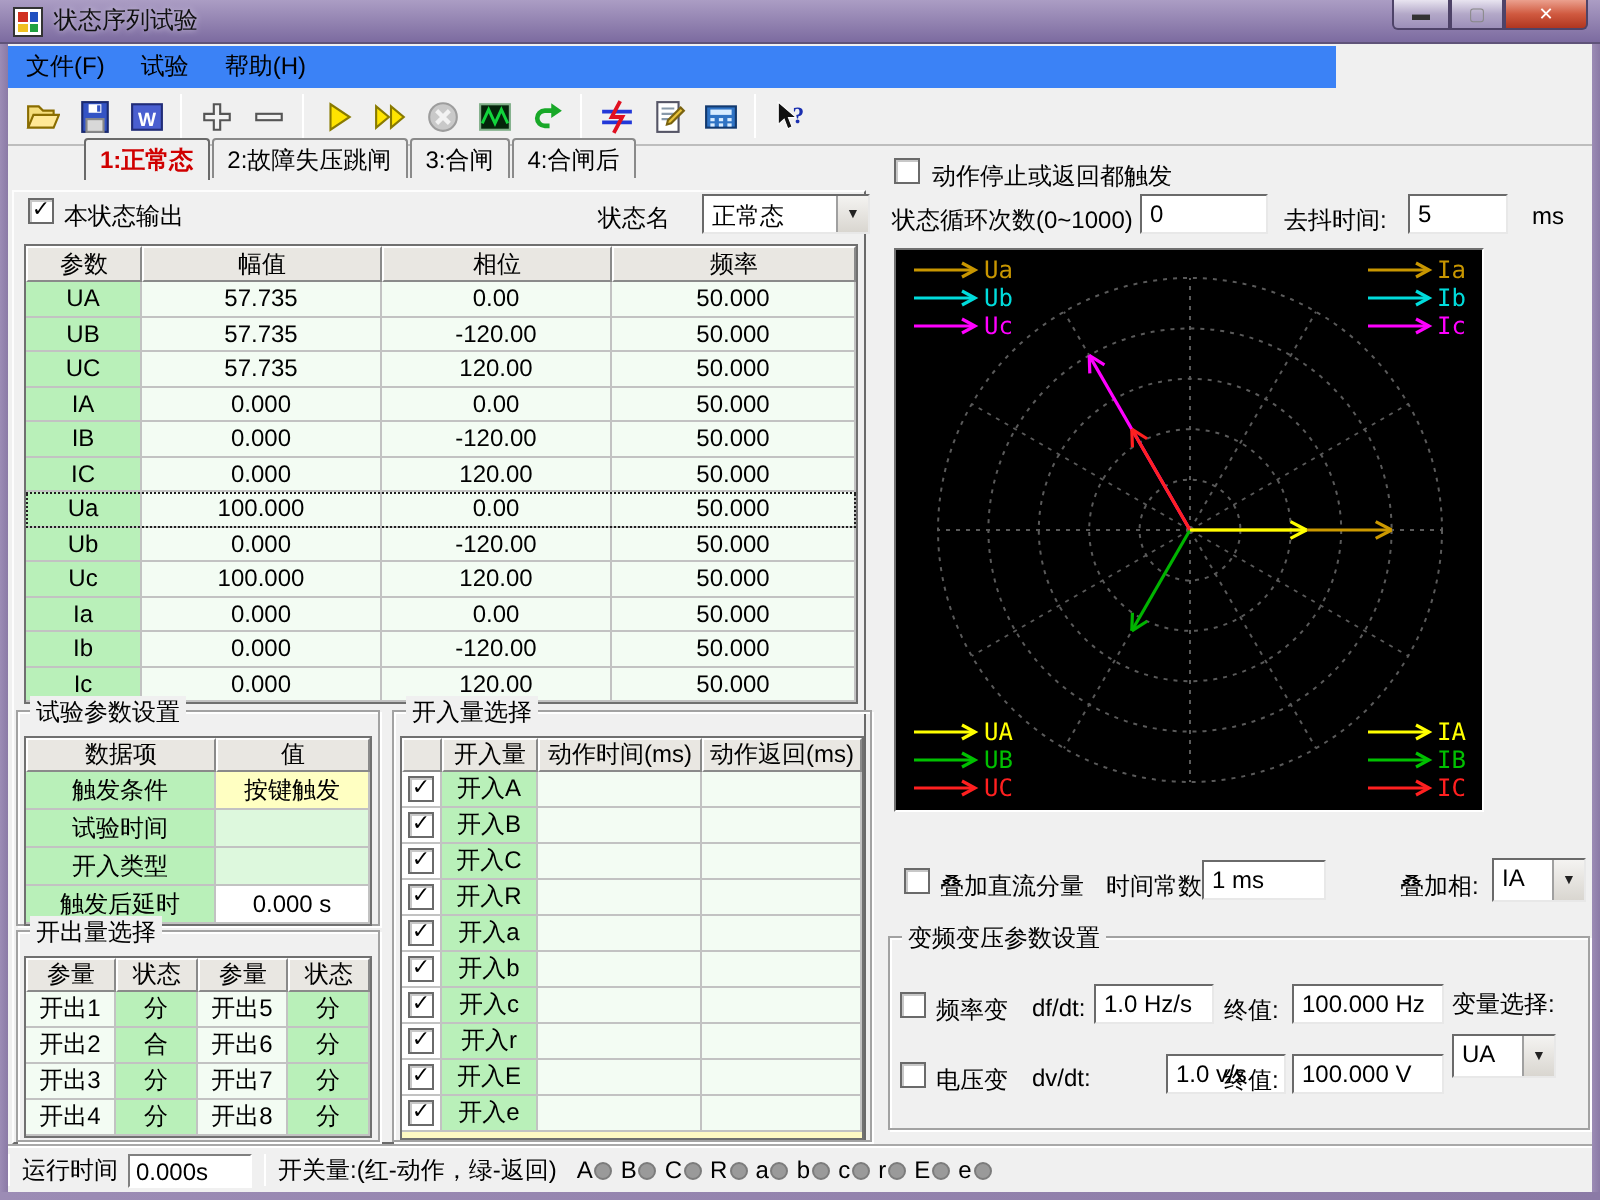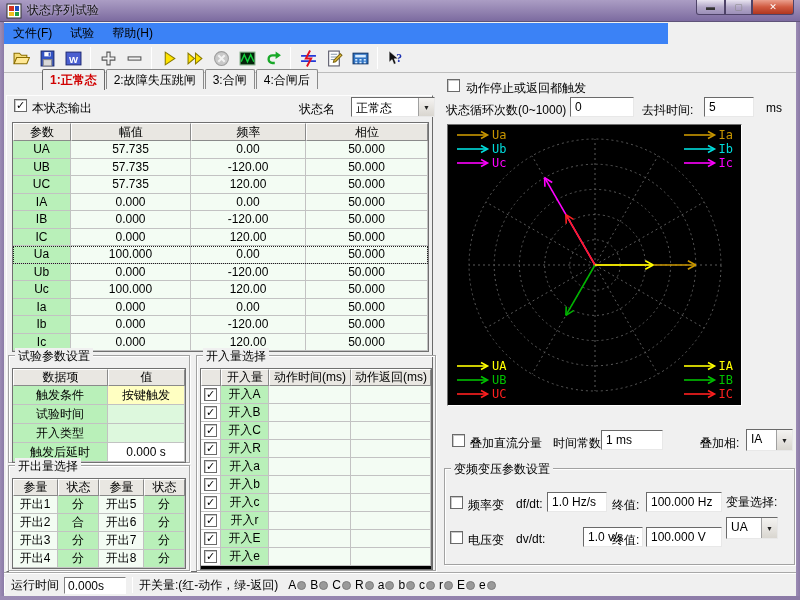--- a/index.html
+++ b/index.html
@@ -43,21 +43,21 @@
   .lbl{white-space:nowrap;}
   .inputbox{background:#fff;border:1px solid;border-color:#6a6a6a #e8e8e8 #e8e8e8 #6a6a6a;
     padding:2px 0 0 4px;overflow:hidden;white-space:nowrap;}
   .combo{background:#fff;border:1px solid;border-color:#6a6a6a #e8e8e8 #e8e8e8 #6a6a6a;display:flex;}
   .combo .cval{flex:1;padding:2px 0 0 4px;white-space:nowrap;overflow:hidden;}
   .combo .cbtn{width:16px;background:linear-gradient(#f4f3f1,#d9d6d0);border-left:1px solid #a0a0a0;
     display:flex;align-items:center;justify-content:center;font-size:7px;color:#222;}
   .groupbox{position:absolute;border:1px solid #a2a2a2;box-shadow:1px 1px 0 #fff,inset 1px 1px 0 #fff;}
   .gtitle{position:absolute;top:-8px;left:6px;background:#f0f0f0;padding:0 3px;white-space:nowrap;}
   
-  .dtable{position:absolute;border:1px solid #707070;background:#000000;}
+  .dtable{position:absolute;border:1px solid #707070;background:#fef9c3;}
   .trow{display:grid;}
   .tc{border-right:1px solid #c2c2c2;border-bottom:1px solid #c2c2c2;display:flex;align-items:center;justify-content:center;
     overflow:hidden;white-space:nowrap;}
   .hc{background:#e9e7e2;border:1px solid;border-color:#fff #8a8a8a #8a8a8a #fff;}
   .g{background:#b9f0b9;}
   .v{background:#f3fcf3;}
   .pg{background:#ddf8dd;}
   .y{background:#ffffc2;}
   .w{background:#ffffff;}
   .trow.sel{outline:1px dotted #202020;outline-offset:-1px;}
@@ -218,22 +218,22 @@
   <span class="lbl abs" style="left:299px;top:101px;">状态名</span>
   <div class="combo abs" style="left:351px;top:97px;width:84px;height:20px;">
     <span class="cval">正常态</span>
     <span class="cbtn">▼</span>
   </div>
 
   <div class="dtable" id="param-table" style="left:12px;top:122px;width:417px;">
       <div class="trow" style="grid-template-columns: 58px 120px 115px 122px; height: 18px;">
         <div class="tc hc">参数</div>
         <div class="tc hc">幅值</div>
+        <div class="tc hc">相位</div>
         <div class="tc hc">频率</div>
-        <div class="tc hc">相位</div>
       </div>
       <div class="trow" style="grid-template-columns: 58px 120px 115px 122px; height: 17.5px;">
         <div class="tc g">UA</div>
         <div class="tc v">57.735</div>
         <div class="tc v">0.00</div>
         <div class="tc v">50.000</div>
       </div>
       <div class="trow" style="grid-template-columns: 58px 120px 115px 122px; height: 17.5px;">
         <div class="tc g">UB</div>
         <div class="tc v">57.735</div>

